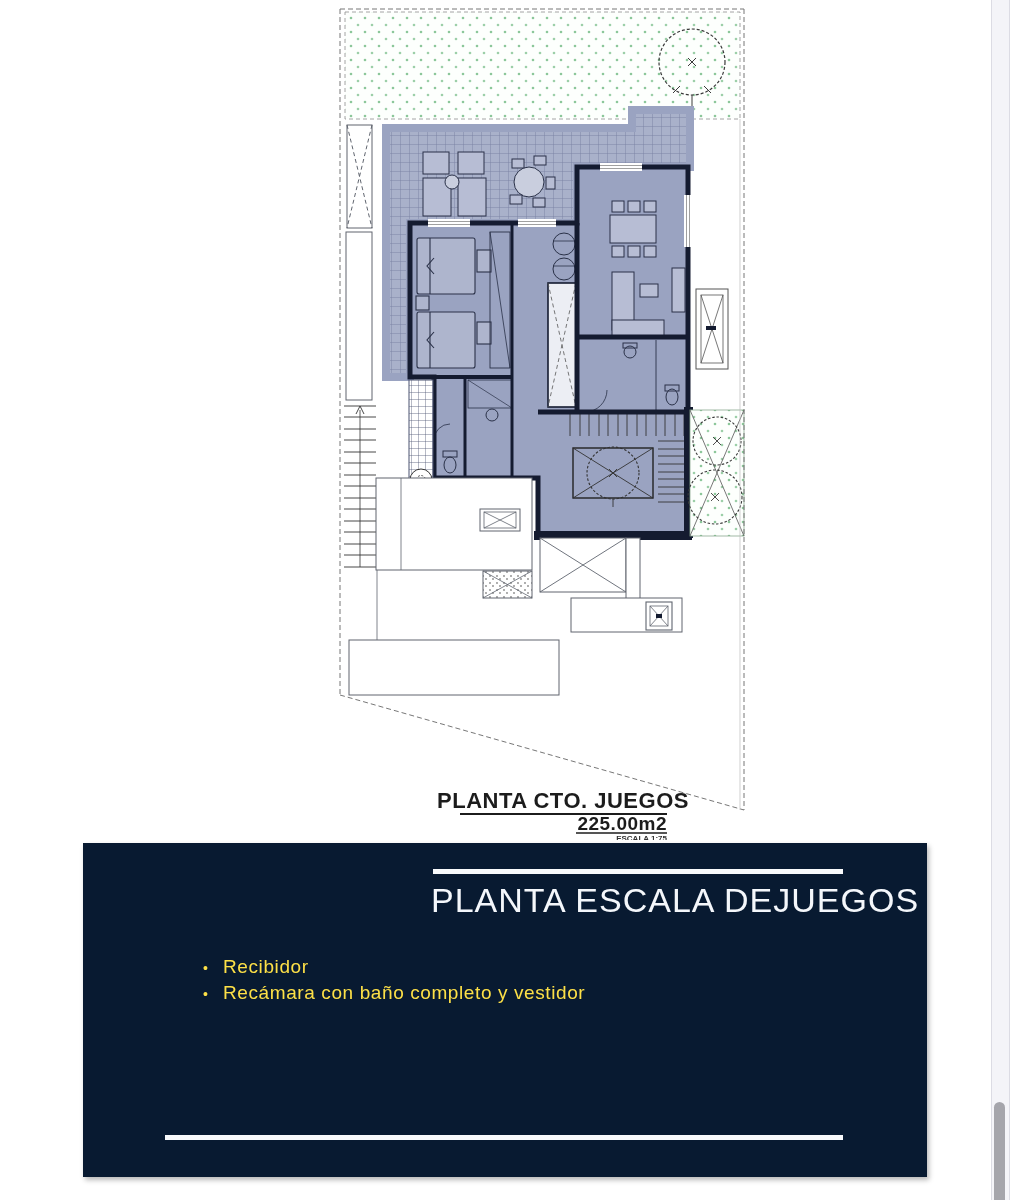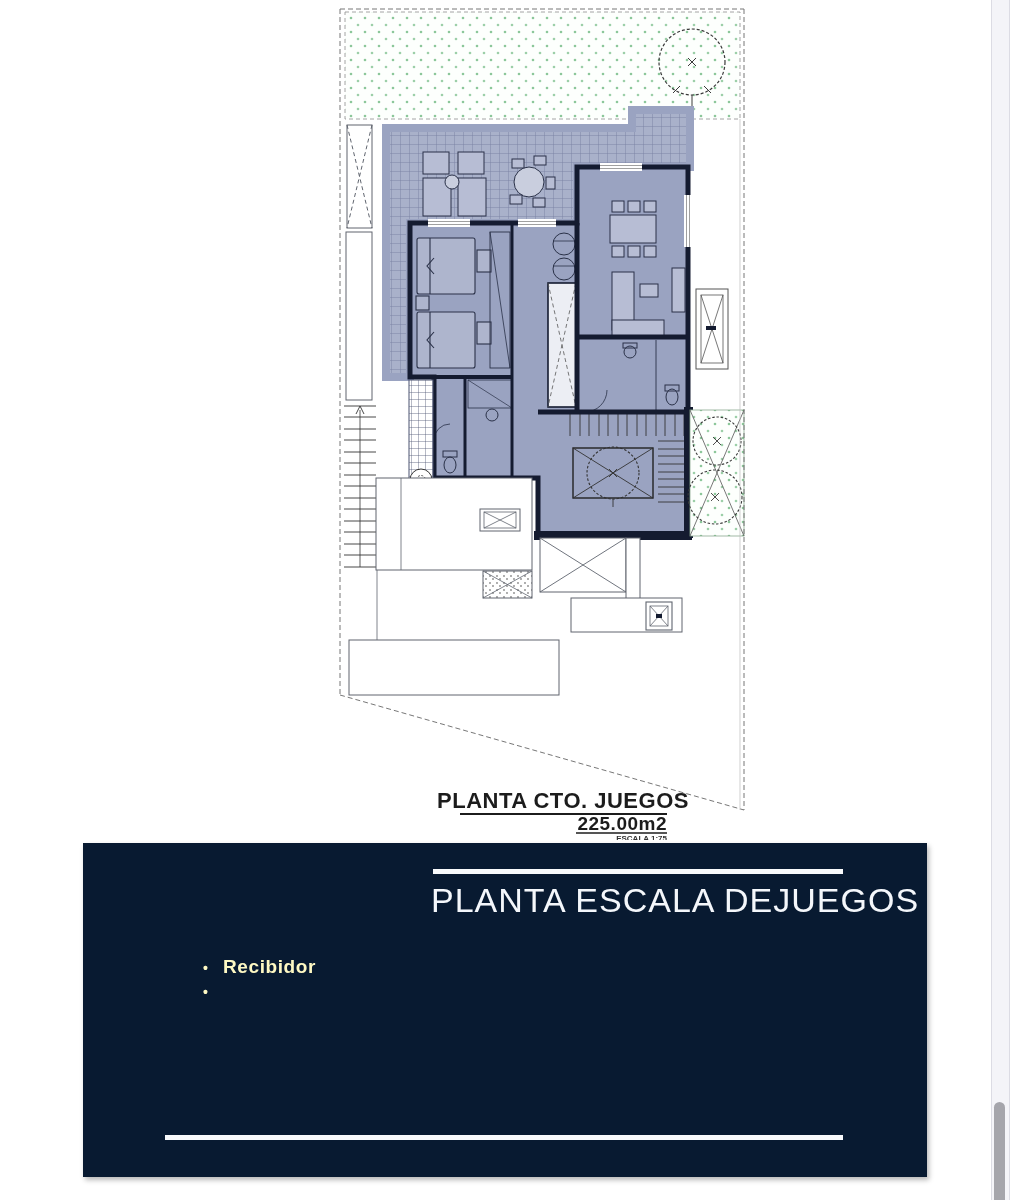--- a/index.html
+++ b/index.html
@@ -19,21 +19,21 @@
     background:#081a31;box-shadow:2px 3px 5px rgba(0,0,0,.28);
   }
   #accent-line-top{position:absolute;left:350px;top:26px;width:410px;height:5px;background:#f8fafc;}
   #accent-line-bottom{position:absolute;left:82px;top:292px;width:678px;height:5px;background:#f8fafc;}
   #panel-title{
     position:absolute;left:348px;top:38px;width:470px;
     color:#f4f7fb;font-size:34px;font-weight:400;letter-spacing:1px;white-space:nowrap;
   }
   #bullet-list{
     position:absolute;left:120px;top:112px;margin:0;padding:0;list-style:none;
-    color:#fef9c3;font-size:19px;letter-spacing:.6px;font-weight:bold;
+    color:#fde047;font-size:19px;letter-spacing:.6px;
   }
   #bullet-list li{display:flex;align-items:baseline;line-height:23.6px;}
   #bullet-list .dot{width:20px;flex:0 0 20px;font-size:14px;}
   #bullet-list .dot::before{content:"\2022";}
   
   #scrollbar{
     position:absolute;right:0;top:0;width:17px;height:1200px;
     background:#f4f4f8;border-left:1px solid #dcdce4;border-right:1px solid #dcdce4;
   }
   #scrollbar-thumb{
@@ -264,20 +264,21 @@
 <div id="info-panel">
   <div id="accent-line-top"></div>
   <div id="panel-title">PLANTA ESCALA DEJUEGOS</div>
   <ul id="bullet-list">
     <li>
         <span class="dot"></span>
         <span>Recibidor</span>
       </li>
     <li>
         <span class="dot"></span>
+        <span>Recámara con baño completo y vestidor</span>
       </li>
   </ul>
   <div id="accent-line-bottom"></div>
 </div>
 
 <div id="scrollbar">
   <div id="scrollbar-thumb"></div>
 </div>
 
 </body></html>

